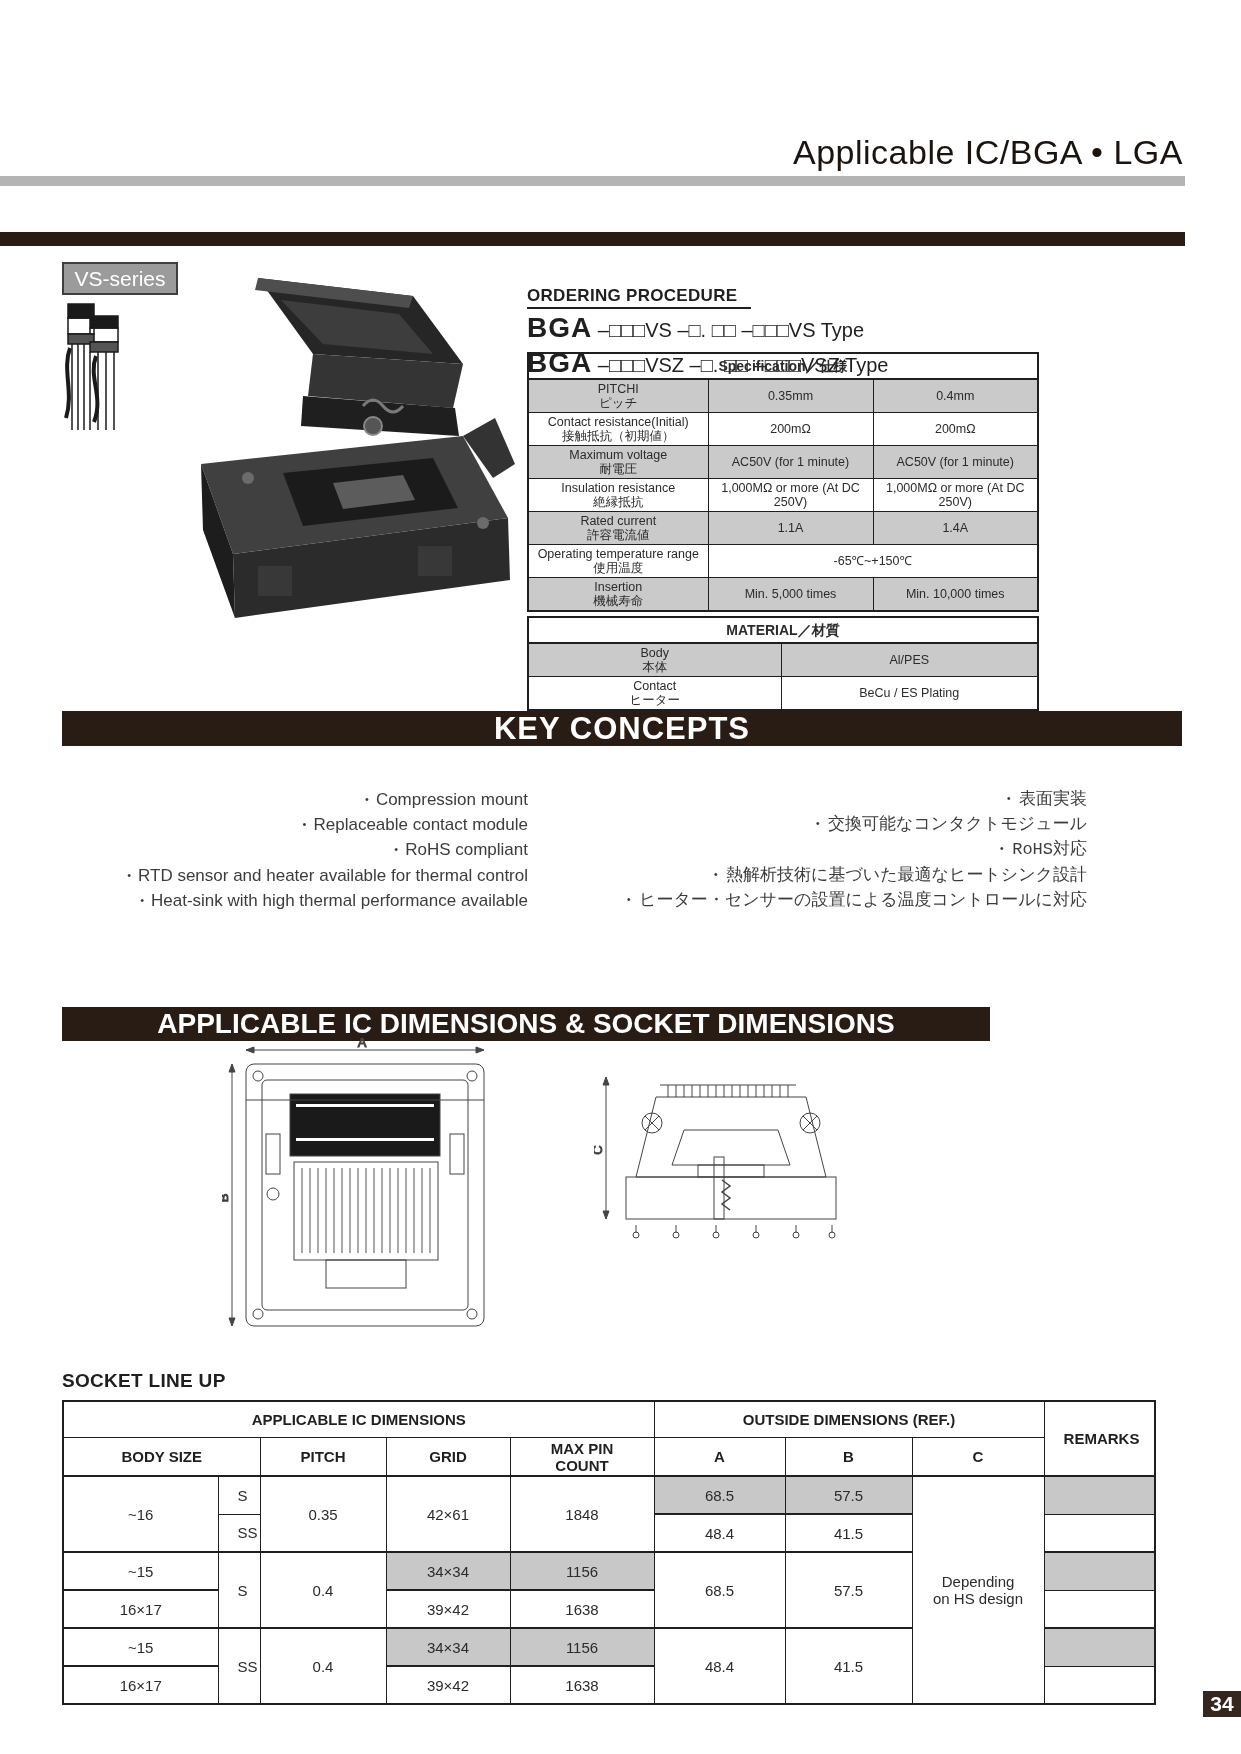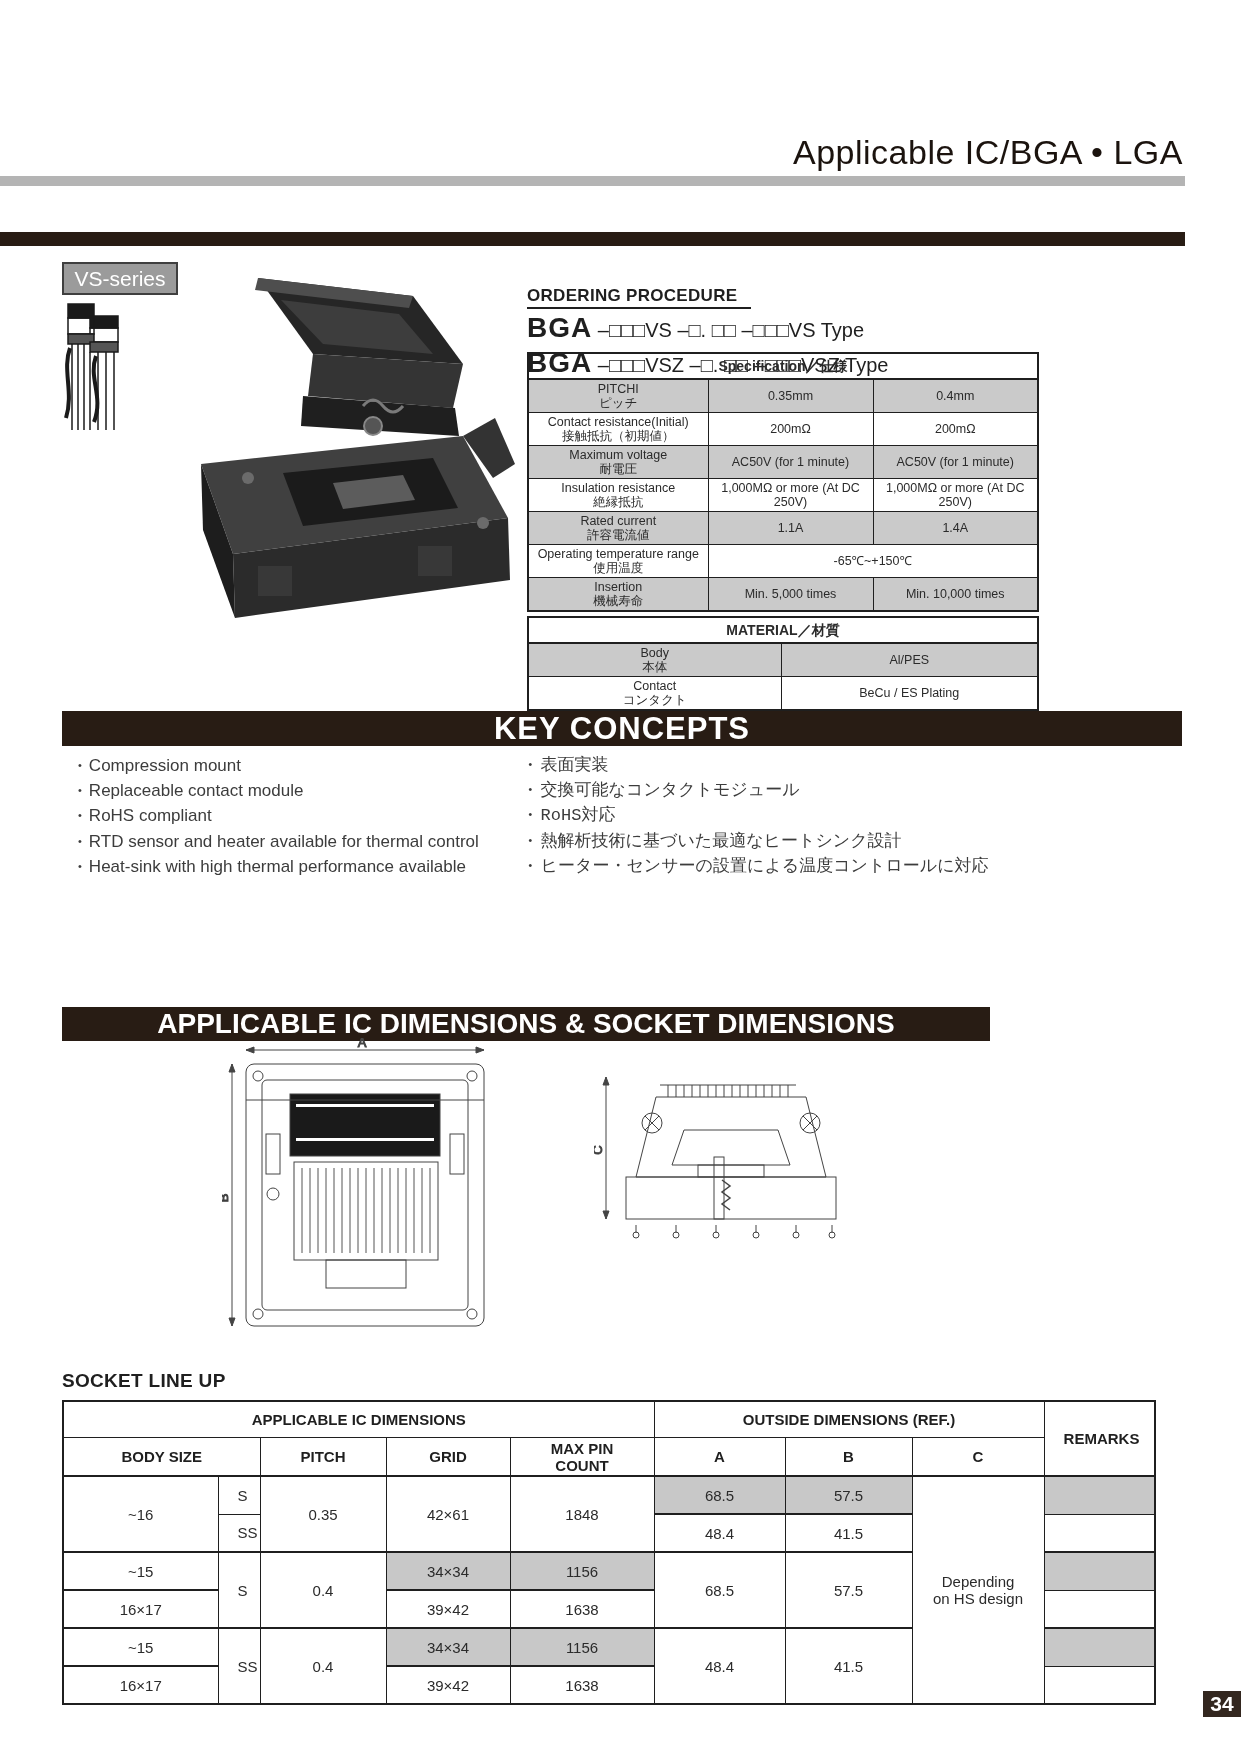--- a/index.html
+++ b/index.html
@@ -39,21 +39,21 @@
   .outer2 .o-l{border-left-width:2px;} .outer2 .o-r{border-right-width:2px;}
   .lab2{display:block;}
 
   
   .banner1{position:absolute;left:62px;top:711px;width:1120px;height:35px;background:#281c14;color:#fff;
            font-size:31px;font-weight:bold;letter-spacing:1px;display:flex;align-items:center;justify-content:center;}
   .banner2{position:absolute;left:62px;top:1007px;width:928px;height:34px;background:#281c14;color:#fff;
            font-size:28px;font-weight:bold;display:flex;align-items:center;justify-content:center;white-space:nowrap;}
 
   
-  ul.bullets{position:absolute;margin:0;padding:0;list-style:none;top:753px;}
+  ul.bullets{position:absolute;margin:0;padding:0;list-style:none;top:787px;text-align:right;}
   ul.bullets.en{left:78px;width:450px;}
   ul.bullets.jp{left:527px;width:560px;font-family:Liberation Mono, monospace;}
   ul.bullets li{font-size:17px;line-height:24.2px;color:#3c3c3c;white-space:nowrap;}
   ul.bullets li::before{content:"•";font-size:11px;vertical-align:2px;margin-right:7px;color:#3c3c3c;}
 
   
   .draw{position:absolute;}
   .draw text{font-size:13px;fill:#333;font-family:"Liberation Sans",sans-serif;}
 
   
@@ -214,21 +214,21 @@
     <tr>
       <td class="shade o-l">
             <span class="lab2">Body</span>
             <span class="lab2">本体</span>
           </td>
       <td class="shade o-r">Al/PES</td>
     </tr>
     <tr>
       <td class="o-l o-b">
             <span class="lab2">Contact</span>
-            <span class="lab2">コンタクト</span>
+            <span class="lab2">ヒーター</span>
           </td>
       <td class="o-r o-b">BeCu / ES Plating</td>
     </tr>
   </tbody>
     </table>
 
   <div class="banner1">KEY CONCEPTS</div>
   <ul class="bullets en">
     <li>Compression mount</li>
     <li>Replaceable contact module</li>

